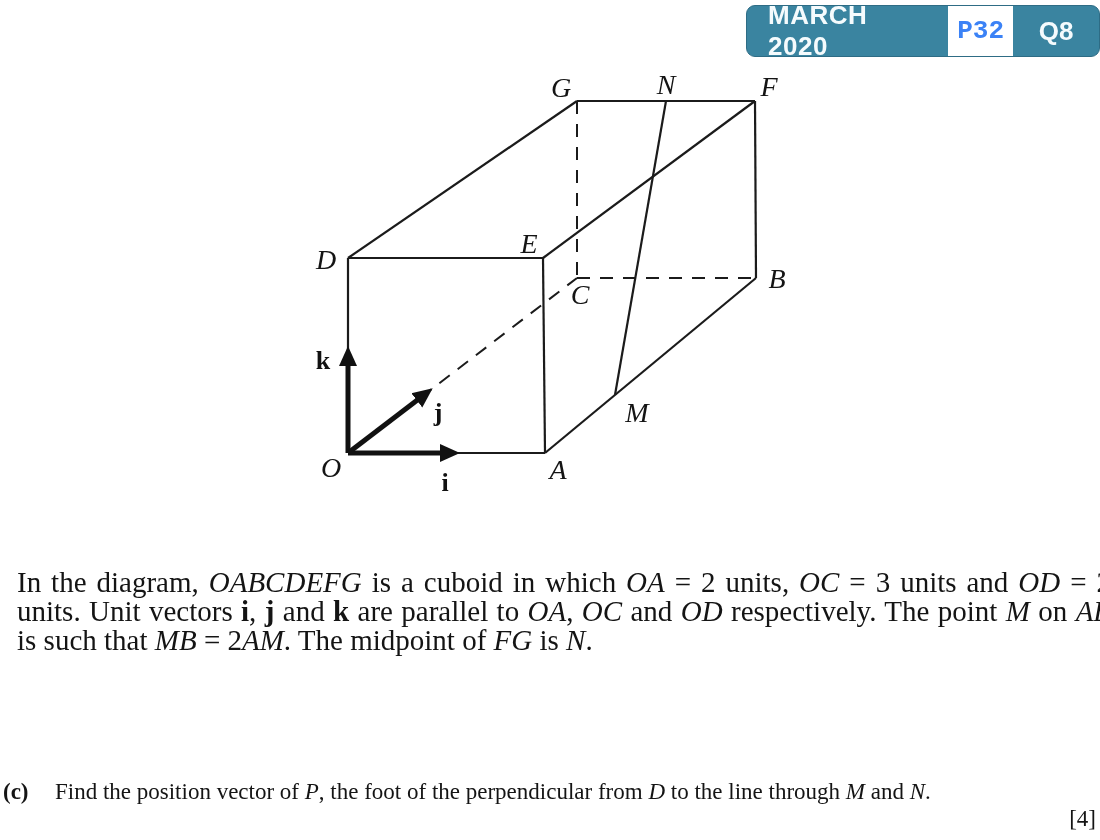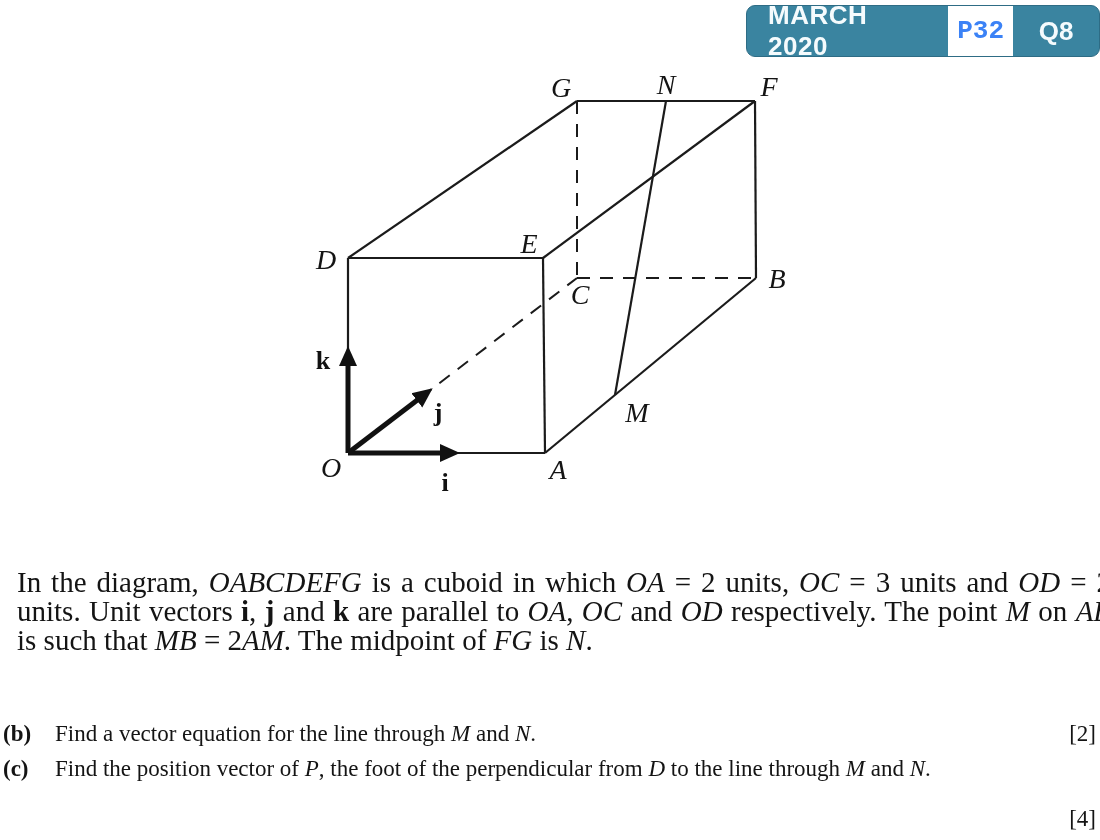--- a/index.html
+++ b/index.html
@@ -100,23 +100,19 @@
     <text class="vlabel" x="666" y="94" text-anchor="middle">N</text>
 
     <text class="blabel" x="323" y="369" text-anchor="middle">k</text>
     <text class="blabel" x="438" y="421" text-anchor="middle">j</text>
     <text class="blabel" x="445" y="491" text-anchor="middle">i</text>
   </svg>
 
   <p class="intro"><span>In the diagram, </span><span class="it">OABCDEFG</span><span> is a cuboid in which </span><span class="it">OA</span><span> = 2 units, </span><span class="it">OC</span><span> = 3 units and </span><span class="it">OD</span><span> = 2 units. Unit vectors </span><span class="bd">i</span><span>, </span><span class="bd">j</span><span> and </span><span class="bd">k</span><span> are parallel to </span><span class="it">OA</span><span>, </span><span class="it">OC</span><span> and </span><span class="it">OD</span><span> respectively.  The point </span><span class="it">M</span><span> on </span><span class="it">AB</span><span> is such that </span><span class="it">MB</span><span> = 2</span><span class="it">AM</span><span>.  The midpoint of </span><span class="it">FG</span><span> is </span><span class="it">N</span><span>.</span></p>
 
 
-  <div class="part" style="top:719px">
-    <span class="plabel">(b)</span><span>Find a vector equation for the line through </span><span class="it">M</span><span> and </span><span class="it">N</span><span>.</span>
-    <span class="pmarks">[2]</span>
-  </div>
 
-  <div class="part" style="top:754px">
+  <div class="part" style="top:777px">
     <span class="plabel">(c)</span><span>Find the position vector of </span><span class="it">P</span><span>, the foot of the perpendicular from </span><span class="it">D</span><span> to the line through </span><span class="it">M</span><span> and </span><span class="it">N</span><span>.</span>
   </div>
   <div class="marks-line" style="top:806px">[4]</div>
 
 </div>
 
 </body></html>

